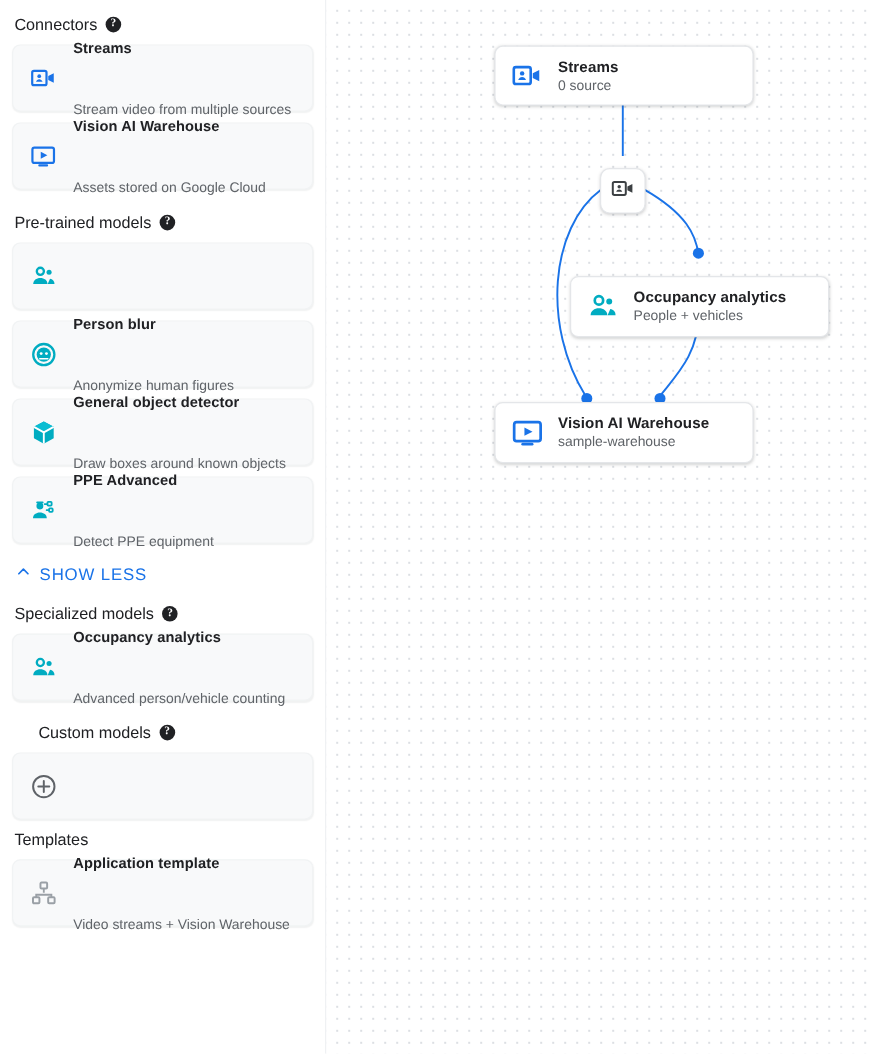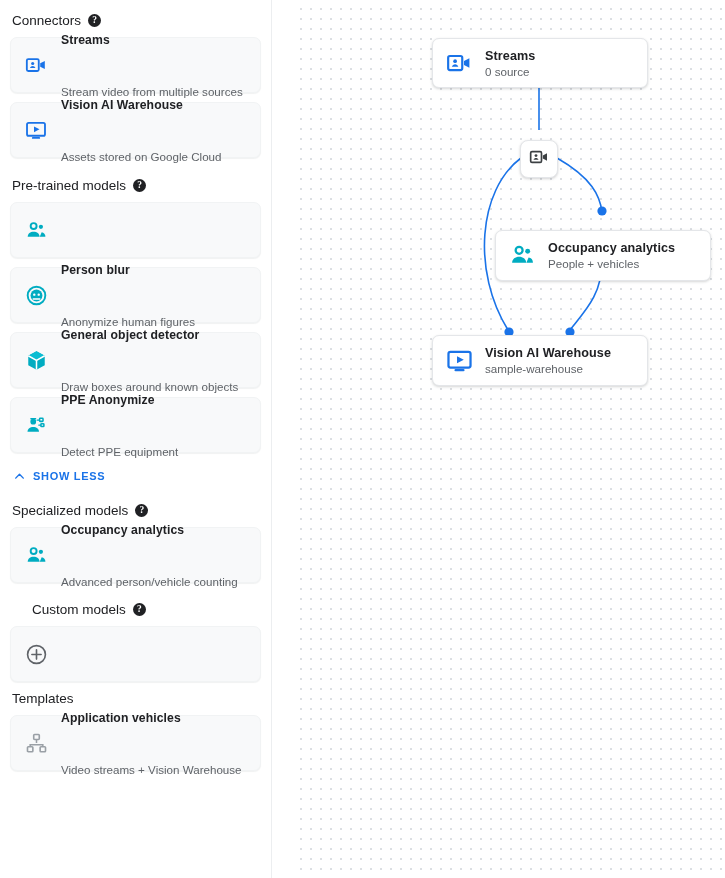--- a/index.html
+++ b/index.html
@@ -4,21 +4,21 @@
 <style>
   * { box-sizing: border-box; }
   html, body { margin:0; padding:0; }
   body {
     width:725px; height:878px;
     font-family:"Liberation Sans", sans-serif;
     background:#ffffff;
     color:#202124;
     overflow:hidden;
   }
-  #app { position:relative; width:725px; height:878px; display:flex;gap:20px; }
+  #app { position:relative; width:725px; height:878px; display:flex; }
 
   
   #sidebar {
     width:272px; height:878px;
     background:#ffffff;
     border-right:1px solid #eceef0;
     padding:0 10px;
     overflow:hidden;
     position:relative;
   }
@@ -51,22 +51,22 @@
     padding-left:14px;
     box-shadow:0 1px 1px rgba(60,64,67,0.07);
   }
   .card .ic { width:36px; flex:0 0 36px; display:flex; align-items:center; justify-content:flex-start; }
   .card .txt { display:flex; flex-direction:column; justify-content:center; gap:2px; }
   .card .t { font-size:12.2px; font-weight:bold; color:#202124; letter-spacing:0.1px; }
   .card .s { font-size:11.6px; color:#5f6368;margin-top:36px; }
 
   .show-less {
     margin-top:17px;
-    display:flex; align-items:flex-start; gap:7px;
-    color:#1a73e8; font-size:11px; font-weight:bold;
+    display:flex; align-items:flex-end; gap:7px;
+    color:#1a73e8; font-size:14px; font-weight:normal;
     letter-spacing:0.7px; padding-left:3px;
   }
   .chev { display:block; }
 
   
   #canvas {
     flex:1; position:relative;
     background-color:#ffffff;
     background-image:radial-gradient(#dcdfe3 1px, transparent 1px);
     background-size:10px 10px;
@@ -192,21 +192,21 @@
         <svg width="23" height="23" viewBox="0 0 24 24" fill="none">
           <circle cx="8.6" cy="8" r="3" fill="#00acc1"></circle>
           <path d="M6.2 4.9h4.8" stroke="#00acc1" stroke-width="1.6" stroke-linecap="round"></path>
           <path d="M2.6 18.6c0-3.1 2.7-5 6-5s6 1.9 6 5z" fill="#00acc1"></path>
           <rect x="15.2" y="4.4" width="3.6" height="3.3" rx="0.7" stroke="#00acc1" stroke-width="1.6"></rect>
           <rect x="16.6" y="10.1" width="3.1" height="3" rx="0.7" stroke="#00acc1" stroke-width="1.6"></rect>
           <path d="M15.1 6.4h-2.4M16.4 11.6h-2" stroke="#00acc1" stroke-width="1.4" stroke-linecap="round"></path>
         </svg>
       </span>
       <span class="txt">
-        <span class="t">PPE Anonymize</span>
+        <span class="t">PPE Advanced</span>
         <span class="s">Detect PPE equipment</span>
       </span>
     </div>
 
     <div class="show-less">
       <span class="chev">
         <svg width="13" height="13" viewBox="0 0 24 24" fill="none">
           <path d="M5 15l7-7 7 7" stroke="#1a73e8" stroke-width="2.6" stroke-linecap="round" stroke-linejoin="round"></path>
         </svg>
       </span>
@@ -254,21 +254,21 @@
     <div class="card">
       <span class="ic">
         <svg width="23" height="23" viewBox="0 0 24 24" fill="none">
           <rect x="9.1" y="2.6" width="5.8" height="5.2" rx="0.9" stroke="#9aa0a6" stroke-width="1.7"></rect>
           <rect x="2.6" y="15.4" width="5.6" height="5.2" rx="0.9" stroke="#9aa0a6" stroke-width="1.7"></rect>
           <rect x="15.8" y="15.4" width="5.6" height="5.2" rx="0.9" stroke="#9aa0a6" stroke-width="1.7"></rect>
           <path d="M12 7.8v3.6M5.4 15.4v-2.2h13.2v2.2" stroke="#9aa0a6" stroke-width="1.6" fill="none"></path>
         </svg>
       </span>
       <span class="txt">
-        <span class="t">Application vehicles</span>
+        <span class="t">Application template</span>
         <span class="s">Video streams + Vision Warehouse</span>
       </span>
     </div>
   </div>
 
   <div id="canvas">
 
     <svg id="edges">
 
       <path d="M247 68 L247 130" stroke="#1a73e8" stroke-width="1.6" fill="none"></path>

